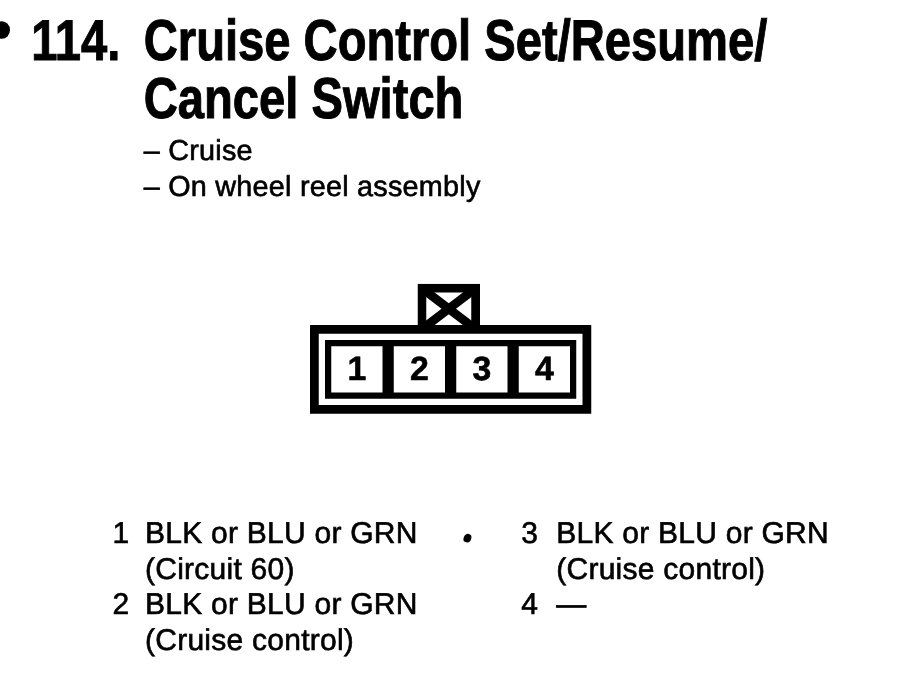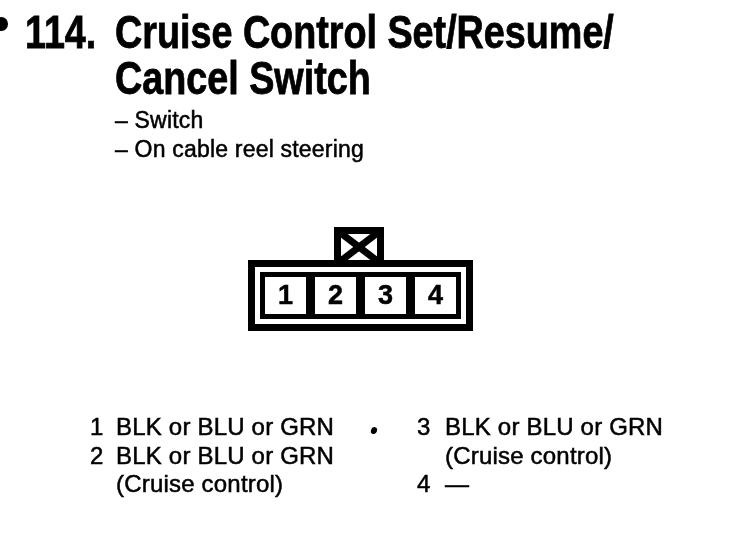--- a/index.html
+++ b/index.html
@@ -91,22 +91,22 @@
 
 <div class="page">
 
   <div class="edge-blob"></div>
 
   <div class="entry-number">114.</div>
 
   <h1 class="entry-title"><span>Cruise Control Set/Resume/</span><br><span>Cancel Switch</span></h1>
 
   <div class="details">
-    <div class="detail-item">– Switch</div>
-    <div class="detail-item">– On cable reel steering</div>
+    <div class="detail-item">– Cruise</div>
+    <div class="detail-item">– On wheel reel assembly</div>
   </div>
 
   <div class="tab-icon">
     <svg width="50" height="40" viewBox="0 0 50 40">
       <rect x="3.5" y="3.5" width="43" height="33" fill="#ffffff" stroke="#000000" stroke-width="7"></rect>
       <line x1="4" y1="4" x2="46" y2="36" stroke="#000000" stroke-width="7"></line>
       <line x1="46" y1="4" x2="4" y2="36" stroke="#000000" stroke-width="7"></line>
     </svg>
   </div>
 
@@ -117,20 +117,21 @@
       <div class="cavity">3</div>
       <div class="cavity">4</div>
     </div>
   </div>
 
   <div class="pin-col pin-col-left">
     <div class="pin-entry">
       <div class="pin-num">1</div>
       <div class="pin-desc">
         <div class="wire">BLK or BLU or GRN</div>
+        <div class="note">(Circuit 60)</div>
       </div>
     </div>
     <div class="pin-entry">
       <div class="pin-num">2</div>
       <div class="pin-desc">
         <div class="wire">BLK or BLU or GRN</div>
         <div class="note">(Cruise control)</div>
       </div>
     </div>
   </div>

